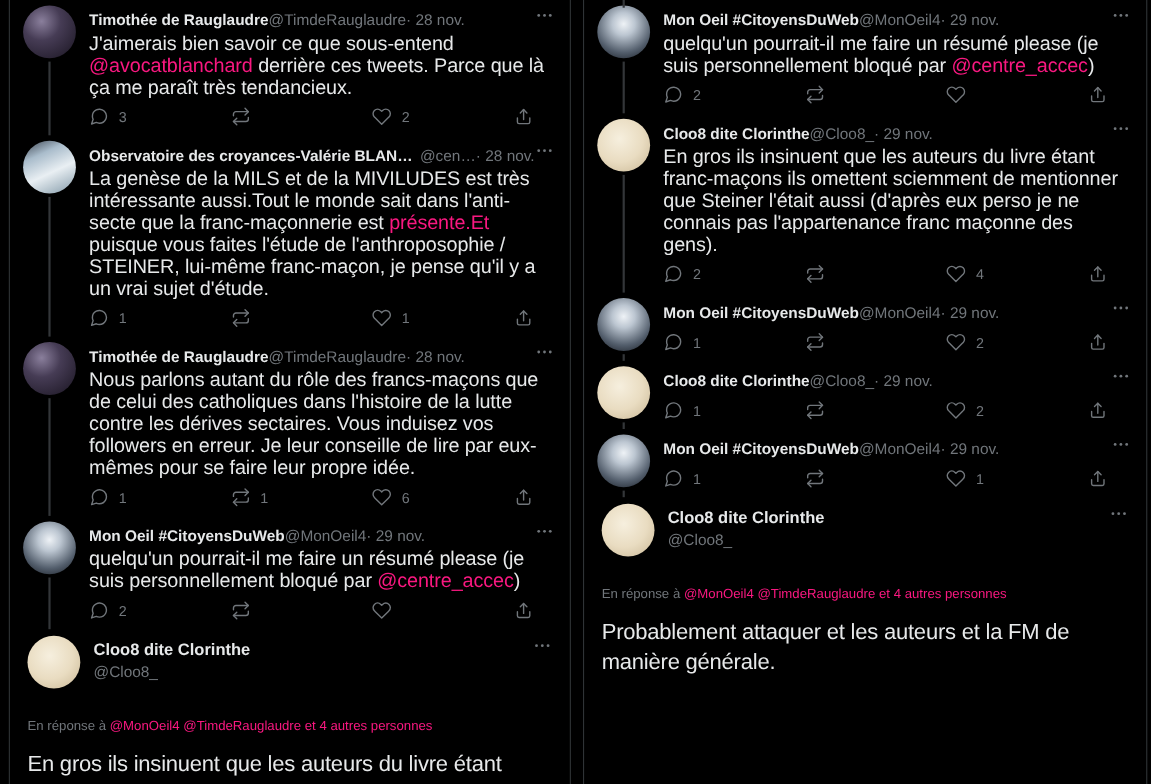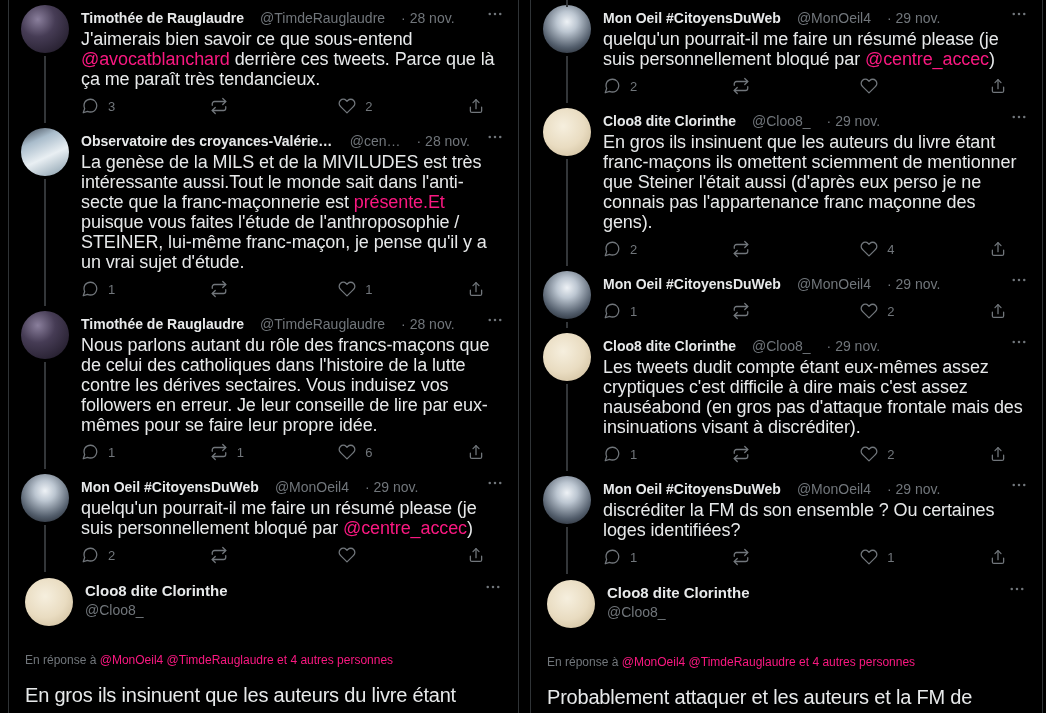--- a/index.html
+++ b/index.html
@@ -22,21 +22,21 @@
   .gutter{width:48px;margin-right:12px;display:flex;flex-direction:column;align-items:center;flex-shrink:0;}
   .avatar{width:48px;height:48px;border-radius:50%;flex-shrink:0;}
   .connector{width:2px;flex:1;background:var(--connector,#333639);margin-top:3px;}
 
   .av-timothee{background:radial-gradient(circle at 35% 30%, #8a7f9c 0%, #463c55 38%, #191420 100%);}
   .av-observatoire{background:linear-gradient(155deg, #39414d 0%, #a9bccb 28%, #e9eff3 58%, #8299a8 100%);}
   .av-monoeil{background:radial-gradient(circle at 50% 35%, #eef2f6 0%, #bcc6d1 26%, #535e6c 66%, #11151c 100%);}
   .av-cloo8{background:radial-gradient(circle at 42% 38%, #f6efde 0%, #e9dcc1 52%, #c8b693 100%);}
 
   .content{flex:1;min-width:0;padding-bottom:8px;}
-  .name-row{display:flex;align-items:baseline;gap:16px;font-size:14px;line-height:19px;white-space:nowrap;overflow:hidden;}
+  .name-row{display:flex;align-items:baseline;gap:0;font-size:14px;line-height:19px;white-space:nowrap;overflow:hidden;}
   .name{font-weight:700;color:var(--text,#e7e9ea);flex-shrink:1;overflow:hidden;text-overflow:ellipsis;}
   .handle,.date{color:var(--muted,#71767b);flex-shrink:0;}
   .more{margin-left:auto;color:var(--muted,#71767b);flex-shrink:0;display:flex;align-items:center;}
   .text{font-size:18px;line-height:20px;letter-spacing:-0.1px;color:var(--text,#e7e9ea);margin-top:1px;word-wrap:break-word;}
   .link{color:var(--accent,#f91880);}
   .actions{display:flex;justify-content:space-between;max-width:420px;margin-top:8px;color:var(--muted,#71767b);font-size:13px;}
   .action{display:flex;align-items:center;gap:9px;min-width:34px;cursor:pointer;}
   .action svg{display:block;}
 
   
@@ -503,21 +503,20 @@
           <span class="handle">@Cloo8_</span>
           <span class="date">· 29 nov.</span>
           <span class="more">
             <svg viewBox="0 0 24 24" width="18" height="18" fill="currentColor" stroke="none">
               <circle cx="5" cy="12" r="1.7"></circle>
               <circle cx="12" cy="12" r="1.7"></circle>
               <circle cx="19" cy="12" r="1.7"></circle>
             </svg>
           </span>
         </div>
-        <div class="text"><span class="seg">Les tweets dudit compte étant eux-mêmes assez cryptiques c'est difficile à dire mais c'est assez nauséabond (en gros pas d'attaque frontale mais des insinuations visant à discréditer).</span></div>
         <div class="actions">
           <div class="action">
             <span>
               <svg viewBox="0 0 24 24" width="18" height="18" fill="none" stroke="currentColor" stroke-width="1.7" stroke-linecap="round" stroke-linejoin="round">
                 <path d="M21 11.5a8.38 8.38 0 0 1-.9 3.8 8.5 8.5 0 0 1-7.6 4.7 8.38 8.38 0 0 1-3.8-.9L3 21l1.9-5.7a8.38 8.38 0 0 1-.9-3.8 8.5 8.5 0 0 1 4.7-7.6 8.38 8.38 0 0 1 3.8-.9h.5a8.48 8.48 0 0 1 8 8v.5z"></path>
               </svg>
             </span>
             <span class="count">1</span>
           </div>
           <div class="action">
@@ -563,21 +562,20 @@
           <span class="handle">@MonOeil4</span>
           <span class="date">· 29 nov.</span>
           <span class="more">
             <svg viewBox="0 0 24 24" width="18" height="18" fill="currentColor" stroke="none">
               <circle cx="5" cy="12" r="1.7"></circle>
               <circle cx="12" cy="12" r="1.7"></circle>
               <circle cx="19" cy="12" r="1.7"></circle>
             </svg>
           </span>
         </div>
-        <div class="text"><span class="seg">discréditer la FM ds son ensemble ? Ou certaines loges identifiées?</span></div>
         <div class="actions">
           <div class="action">
             <span>
               <svg viewBox="0 0 24 24" width="18" height="18" fill="none" stroke="currentColor" stroke-width="1.7" stroke-linecap="round" stroke-linejoin="round">
                 <path d="M21 11.5a8.38 8.38 0 0 1-.9 3.8 8.5 8.5 0 0 1-7.6 4.7 8.38 8.38 0 0 1-3.8-.9L3 21l1.9-5.7a8.38 8.38 0 0 1-.9-3.8 8.5 8.5 0 0 1 4.7-7.6 8.38 8.38 0 0 1 3.8-.9h.5a8.48 8.48 0 0 1 8 8v.5z"></path>
               </svg>
             </span>
             <span class="count">1</span>
           </div>
           <div class="action">

